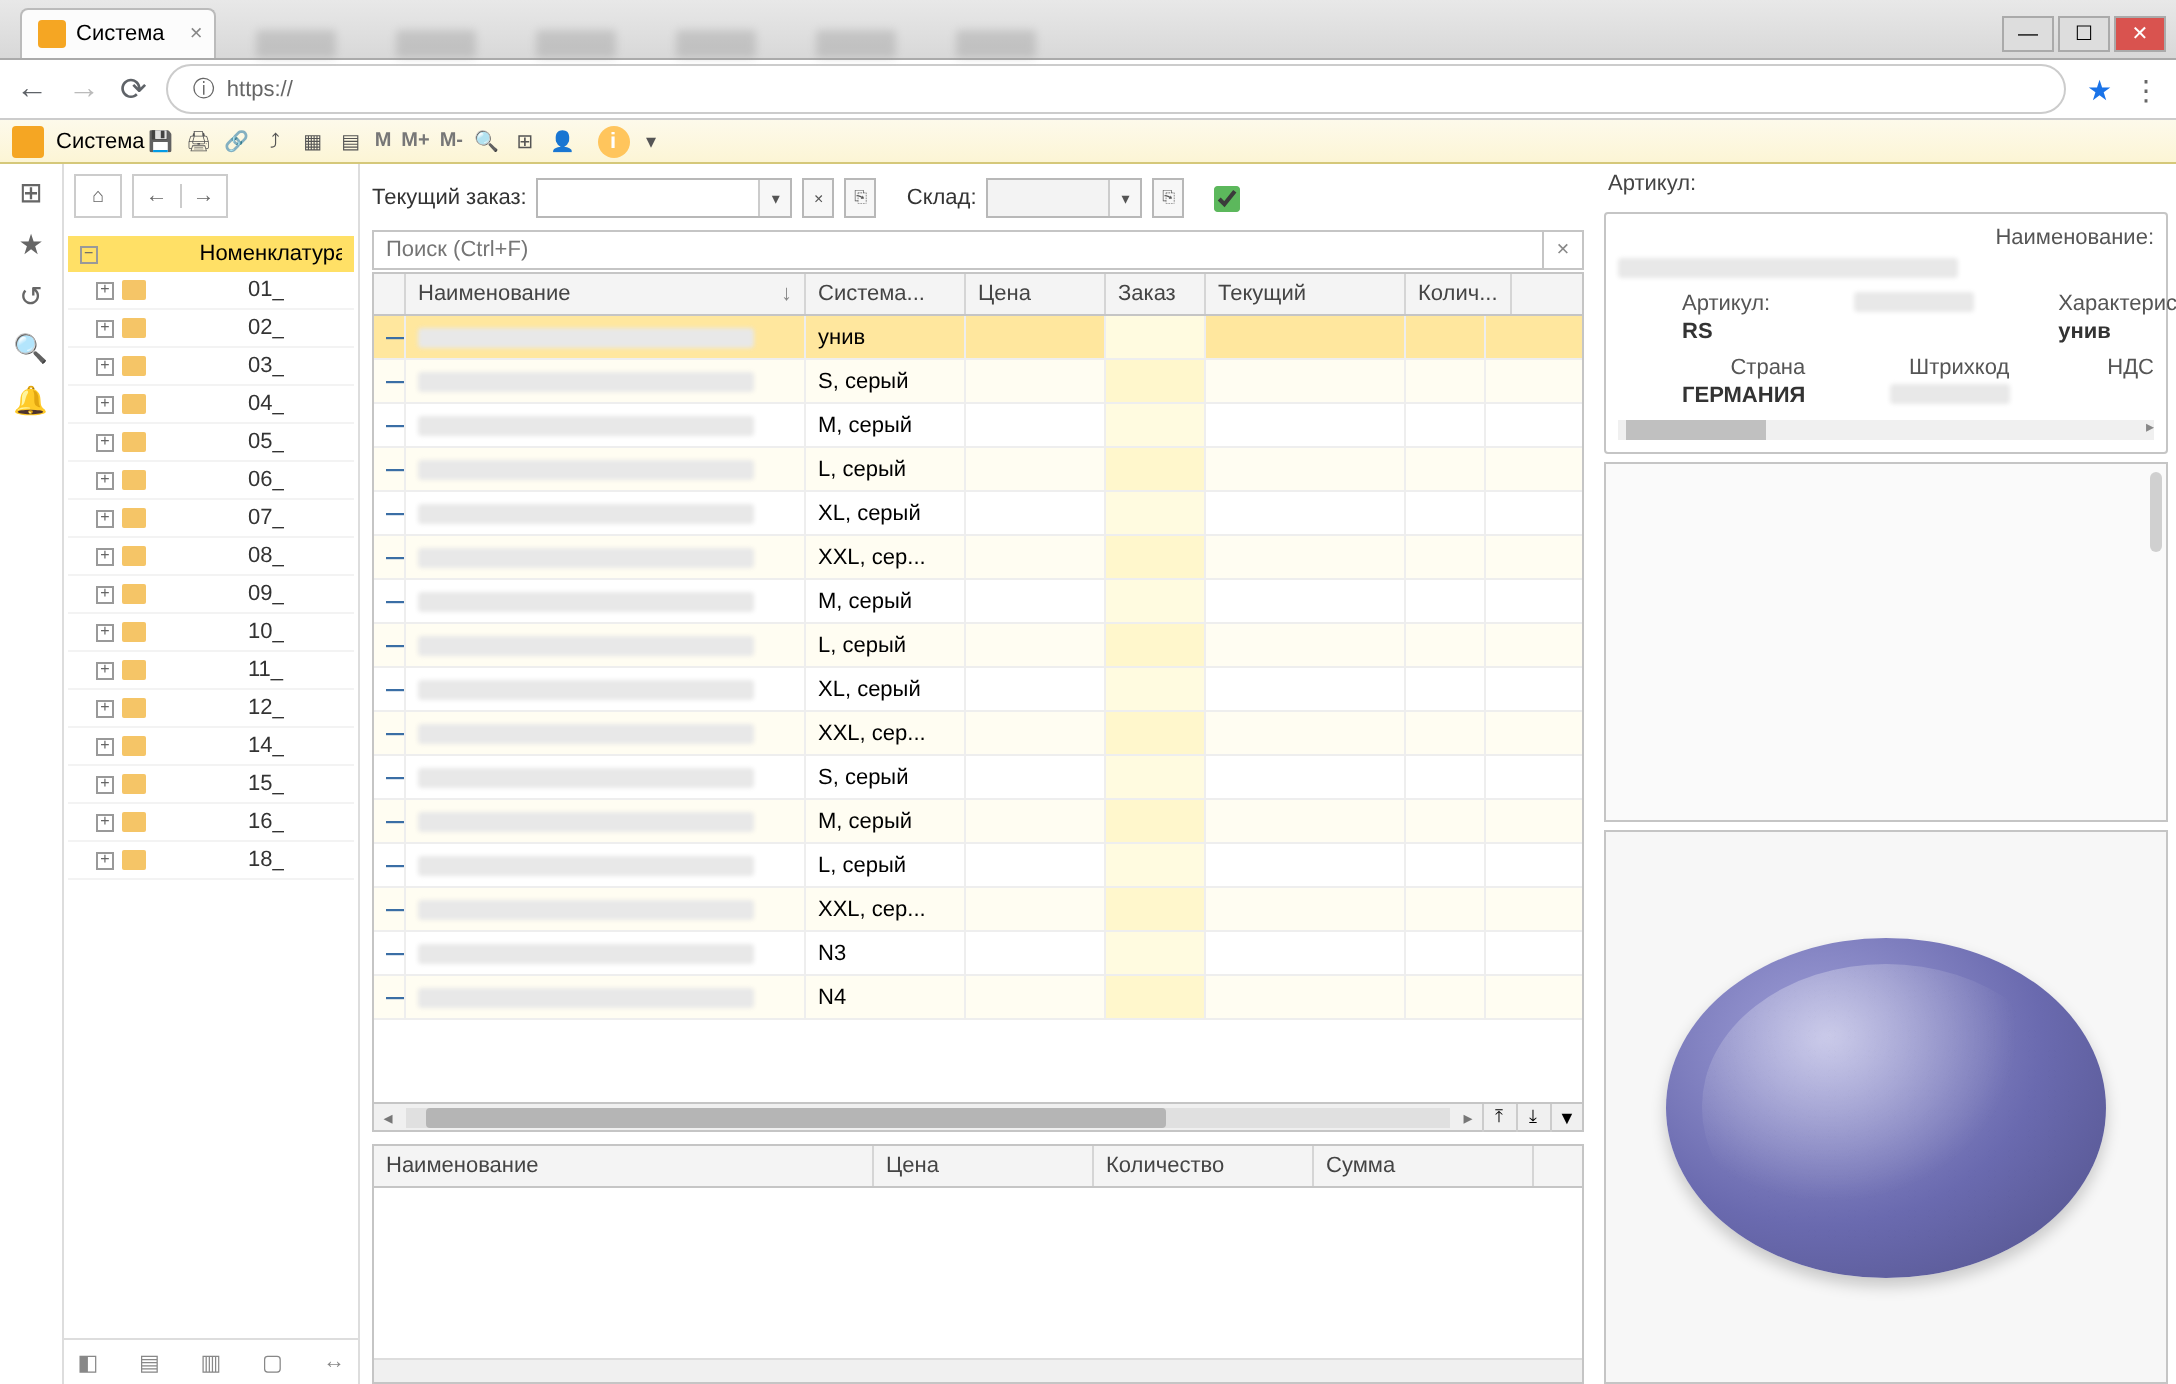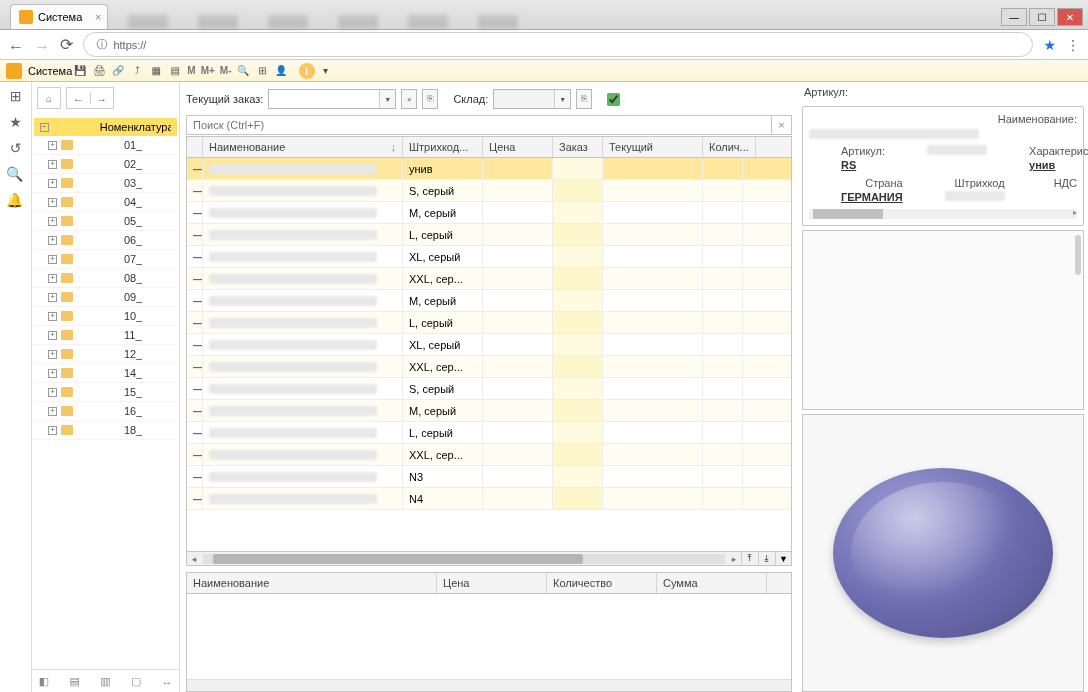--- a/index.html
+++ b/index.html
@@ -103,21 +103,21 @@
 .sum-body { flex: 1; }
 .bottom-scroll { height: 12px; border-top: 1px solid #ddd; background: #f0f0f0; }
 
 
 .props { width: 290px; padding: 0 4px; display: flex; flex-direction: column; gap: 4px; }
 .props-title { padding: 4px 2px; color: #444; }
 .props-box { border: 1px solid #c5c5c5; padding: 6px; position: relative; border-radius: 2px; }
 .props-box.h-auto { min-height: 110px; }
 .props-row { display: flex; gap: 10px; margin-bottom: 6px; }
 .props-lbl { color: #555; text-align: right; }
-.props-val { font-weight: bold; color: #333; text-decoration: underline; }
+.props-val { font-weight: bold; color: #333; }
 .props-col { flex: 1; display: flex; flex-direction: column; gap: 2px; margin-left: 32px; }
 .blur-val { background: #e8e8e8; height: 10px; width: 60px; border-radius: 2px; filter: blur(1px); display: inline-block; }
 .mini-scroll { height: 10px; background: #f0f0f0; margin-top: 4px; position: relative; }
 .mini-thumb { position: absolute; left: 4px; width: 70px; height: 100%; background: #c0c0c0; }
 .mini-arr { position: absolute; right: 0; top: -1px; font-size: 8px; color: #888; }
 .v-scroll-ind { position: absolute; right: 2px; top: 4px; width: 6px; height: 40px; background: #d0d0d0; border-radius: 3px; }
 
 .desc-box { border: 1px solid #c5c5c5; height: 180px; position: relative; background: #fafafa; }
 .img-box { border: 1px solid #c5c5c5; flex: 1; min-height: 175px; display: flex; align-items: center; justify-content: center; background: #f7f7f7; position: relative; overflow: hidden; }
 
@@ -323,21 +323,21 @@
     </div>
 
     <div class="grid-wrap">
       <div class="grid">
         <div class="ghdr">
           <div class="gcol c-h"></div>
           <div class="gcol c-name">
             <span>Наименование</span>
             <span class="sort-arr">↓</span>
           </div>
-          <div class="gcol c-char">Штрихкод...</div>
+          <div class="gcol c-char">Система...</div>
           <div class="gcol c-price">Цена</div>
           <div class="gcol c-order">Заказ</div>
           <div class="gcol c-art">Текущий</div>
           <div class="gcol c-qty">Колич...</div>
         </div>
         <div class="gbody" id="grid-body">
             <div class="grow sel">
               <div class="gcell c-h">
                 <span class="row-dash">—</span>
               </div>

